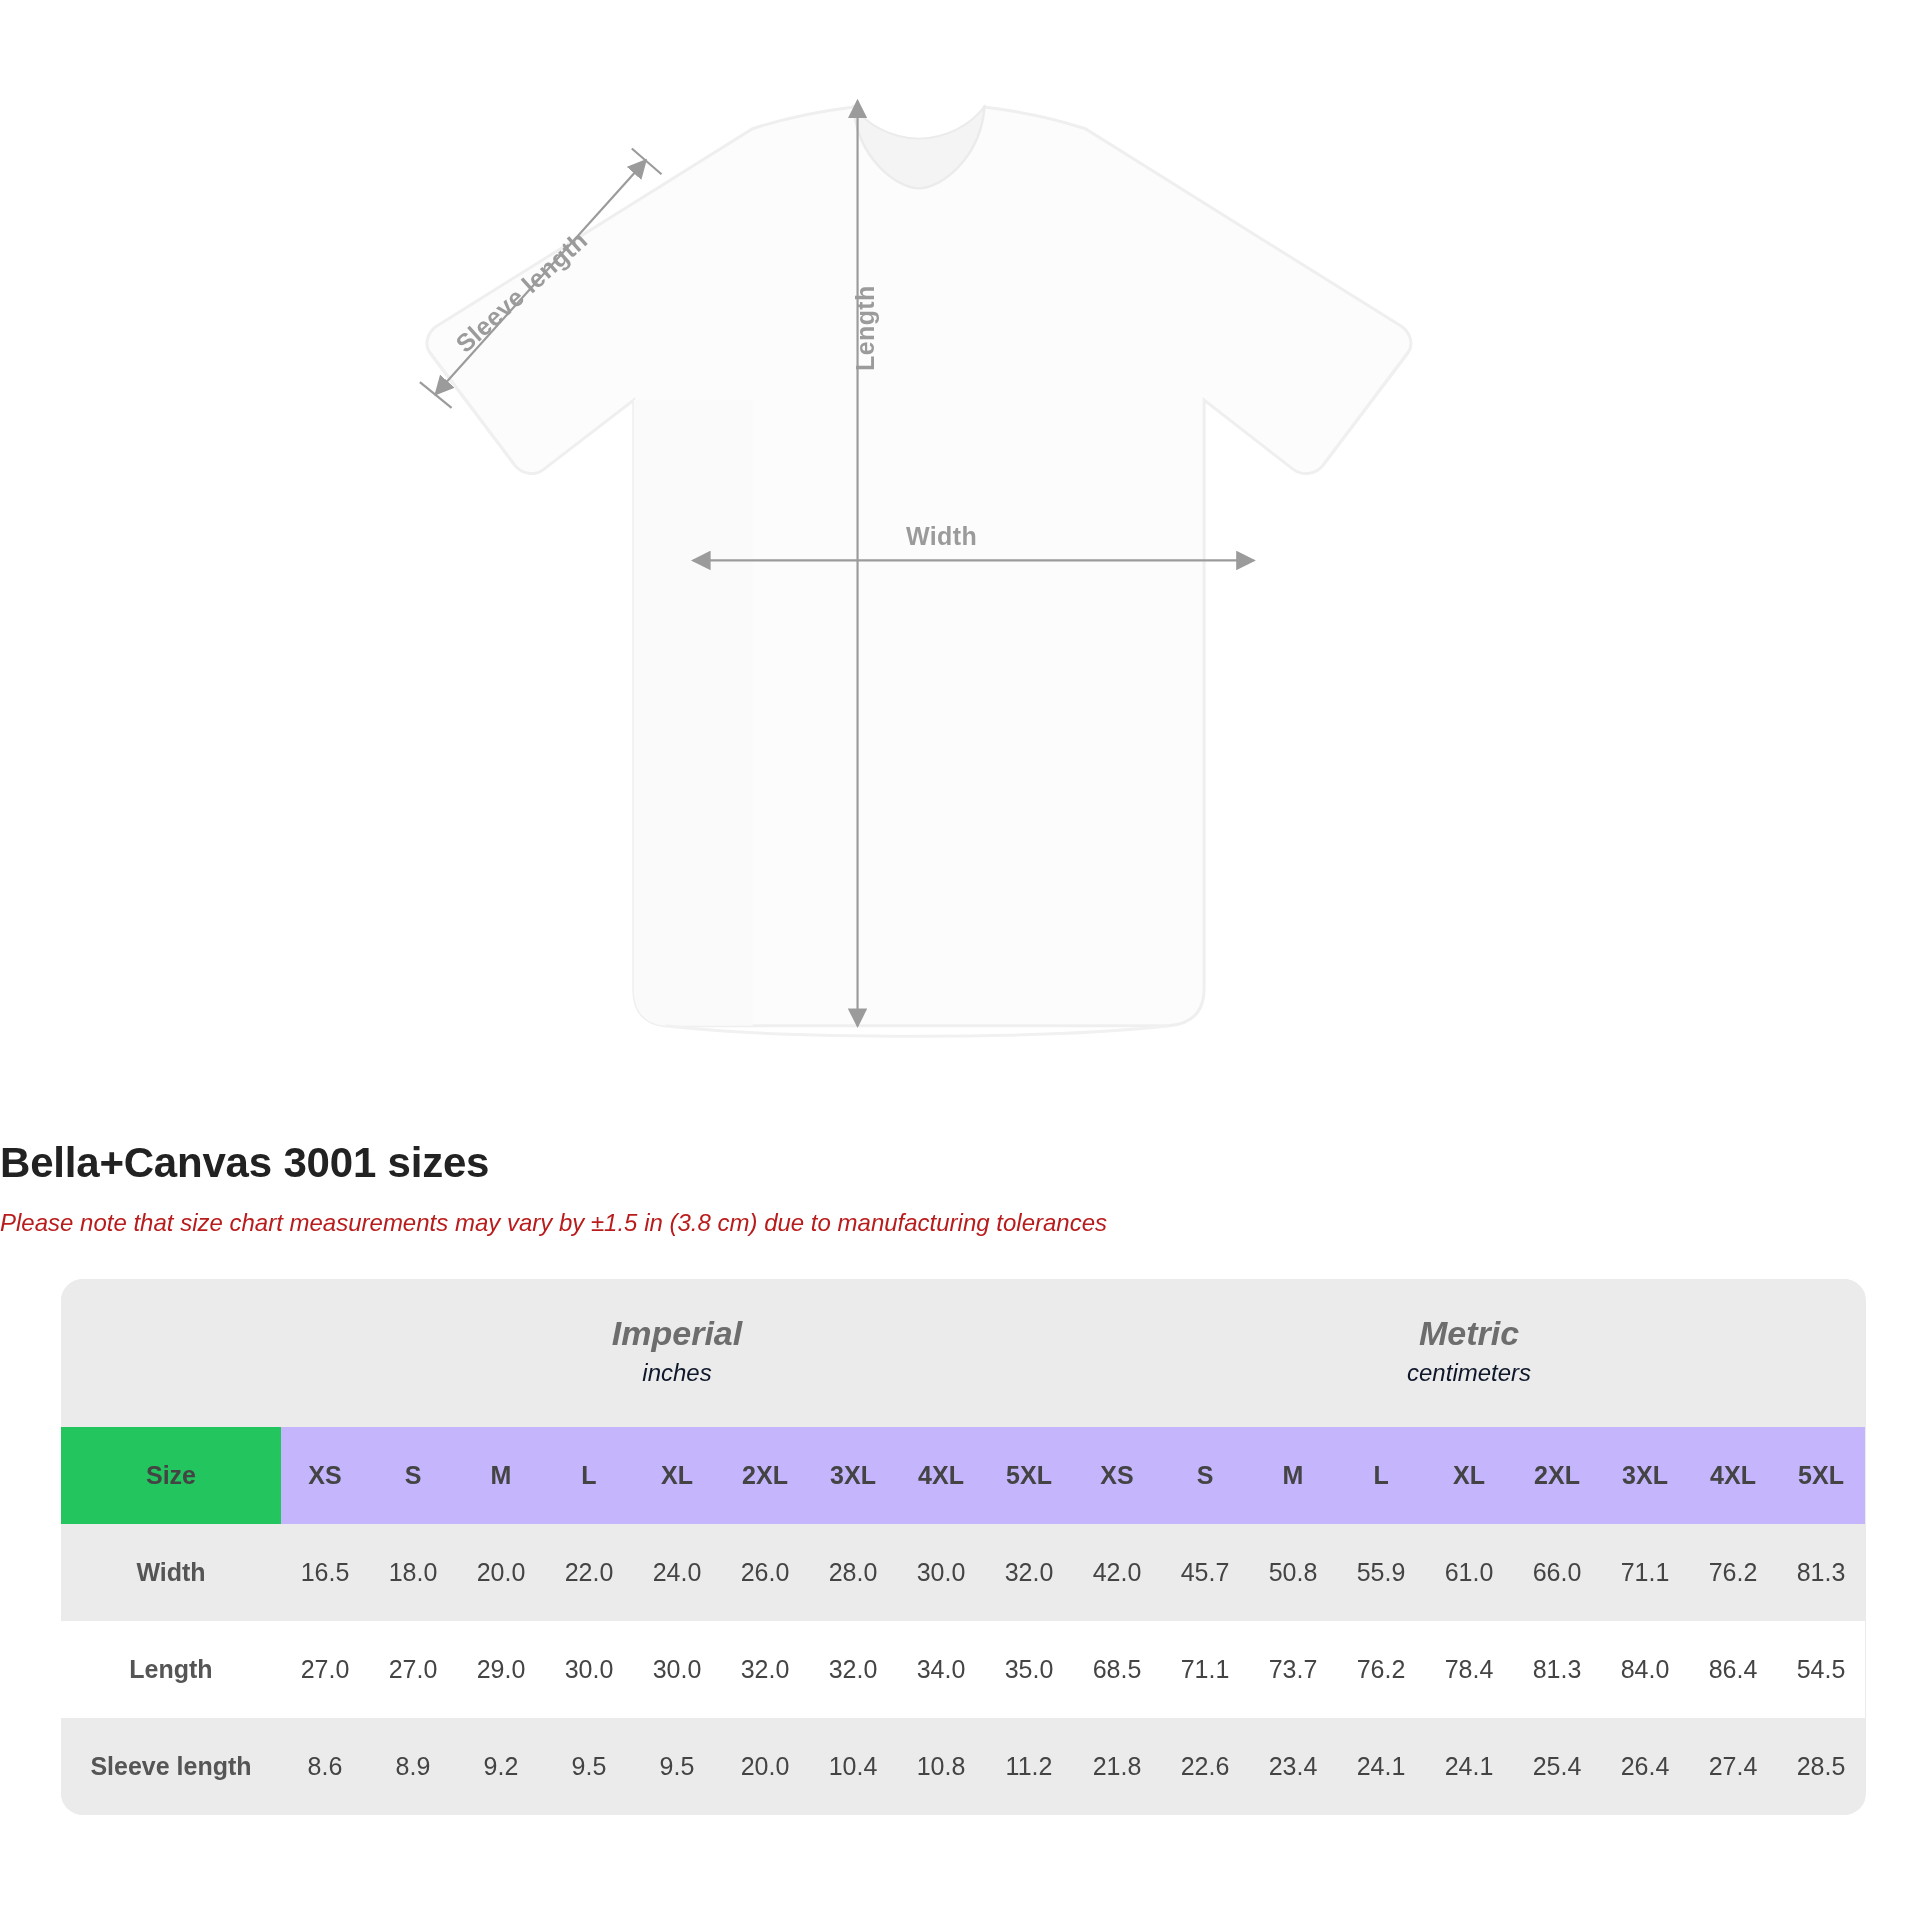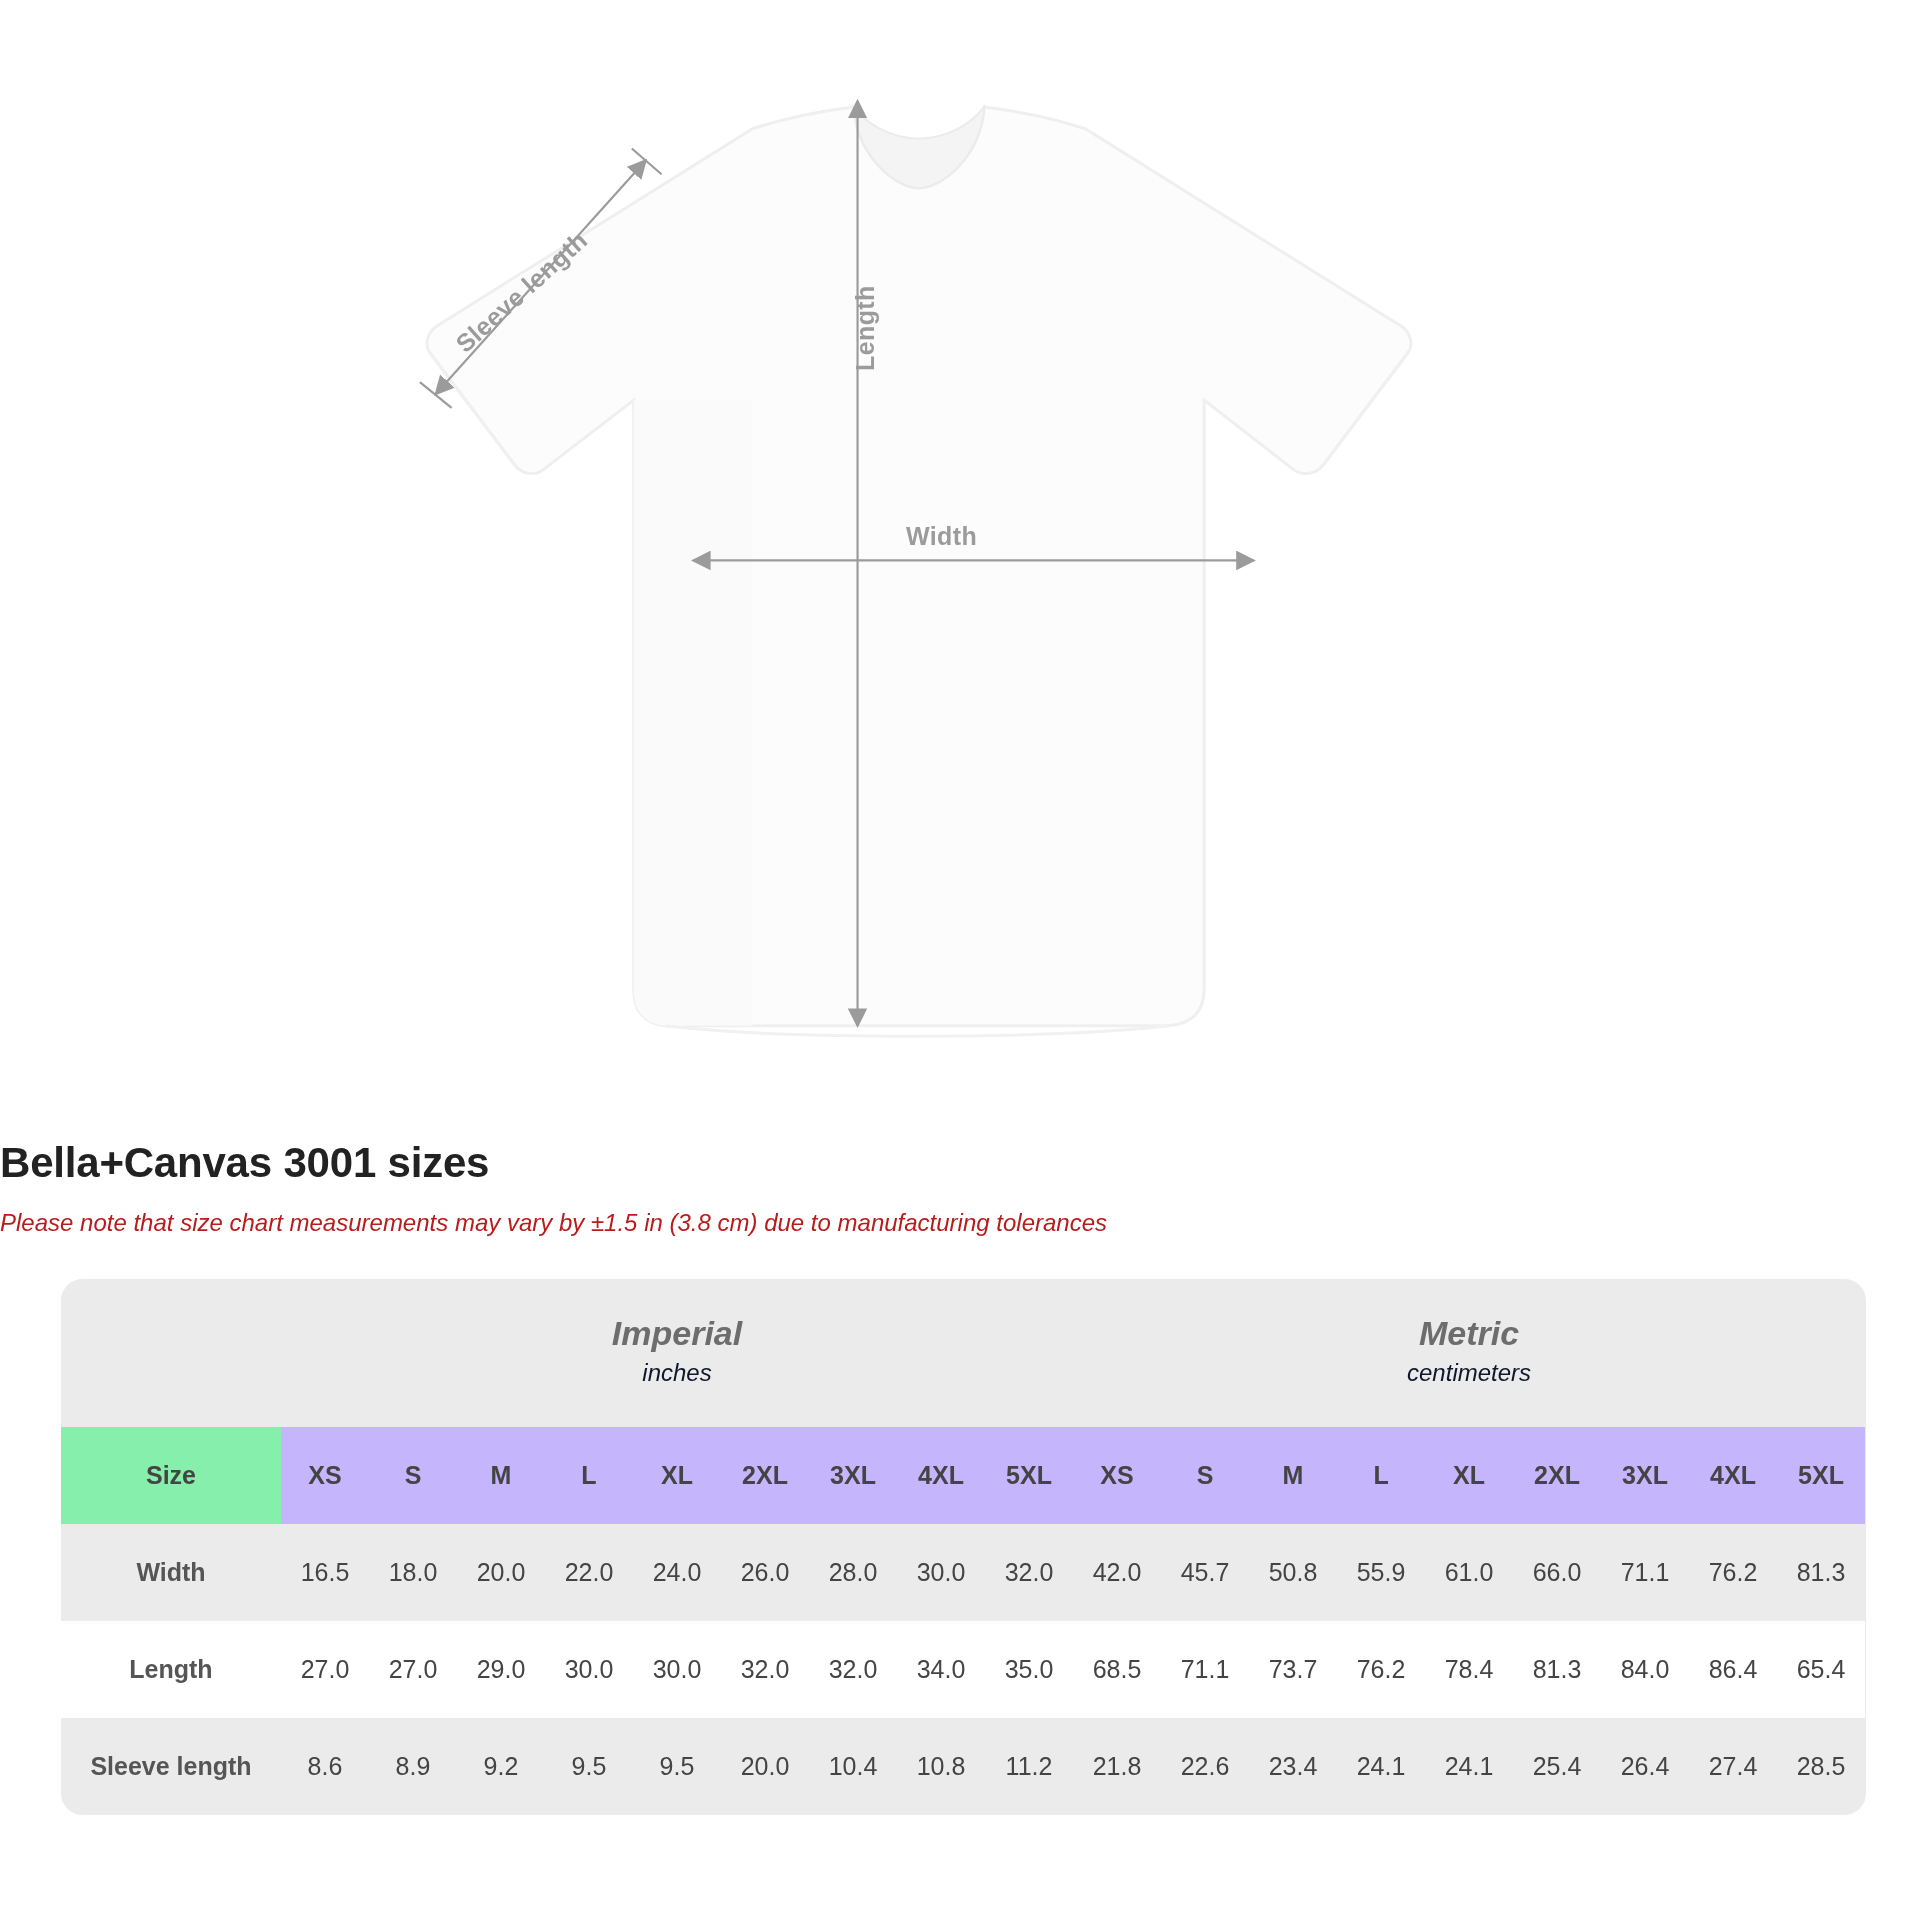--- a/index.html
+++ b/index.html
@@ -127,21 +127,21 @@
   }
 
   .row-sizes td {
     background: #c4b5fd;
     padding: 34px 0;
     font-weight: bold;
     color: #555555;
     font-size: 27px;
   }
   .row-sizes td.label-col {
-    background: #86efac;
+    background: #22c55e;
   }
 
   .row-a td { background: #ebebeb; padding: 34px 0; }
   .row-b td { background: #ffffff; padding: 34px 0; }
   .row-a td.label-col, .row-b td.label-col {
     font-weight: bold;
     color: #555555;
   }
   .cell-v { font-size: 26px; color: #3b3b3b; }
 
@@ -290,21 +290,21 @@
           <td class="vsep hsep cell-v">34.0</td>
           <td class="vsep hsep cell-v">35.0</td>
           <td class="vsep hsep cell-v">68.5</td>
           <td class="vsep hsep cell-v">71.1</td>
           <td class="vsep hsep cell-v">73.7</td>
           <td class="vsep hsep cell-v">76.2</td>
           <td class="vsep hsep cell-v">78.4</td>
           <td class="vsep hsep cell-v">81.3</td>
           <td class="vsep hsep cell-v">84.0</td>
           <td class="vsep hsep cell-v">86.4</td>
-          <td class="vsep hsep cell-v">65.4</td>
+          <td class="vsep hsep cell-v">54.5</td>
         </tr>
 
         <tr class="row-a">
           <td class="label-col hsep">Sleeve length</td>
           <td class="vsep hsep cell-v">8.6</td>
           <td class="vsep hsep cell-v">8.9</td>
           <td class="vsep hsep cell-v">9.2</td>
           <td class="vsep hsep cell-v">9.5</td>
           <td class="vsep hsep cell-v">9.5</td>
           <td class="vsep hsep cell-v">20.0</td>

